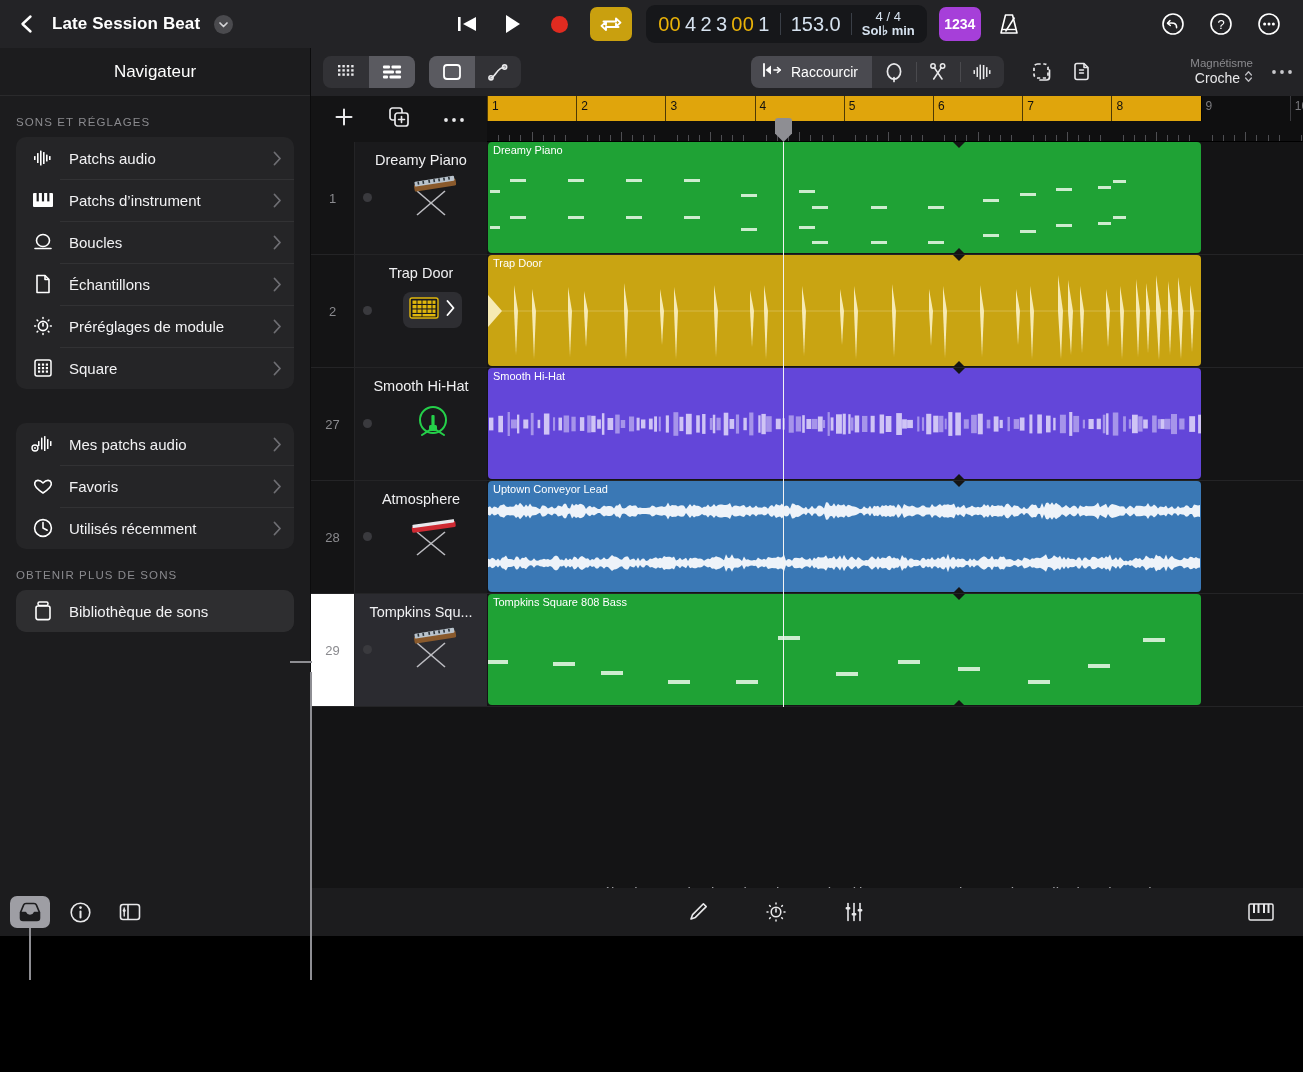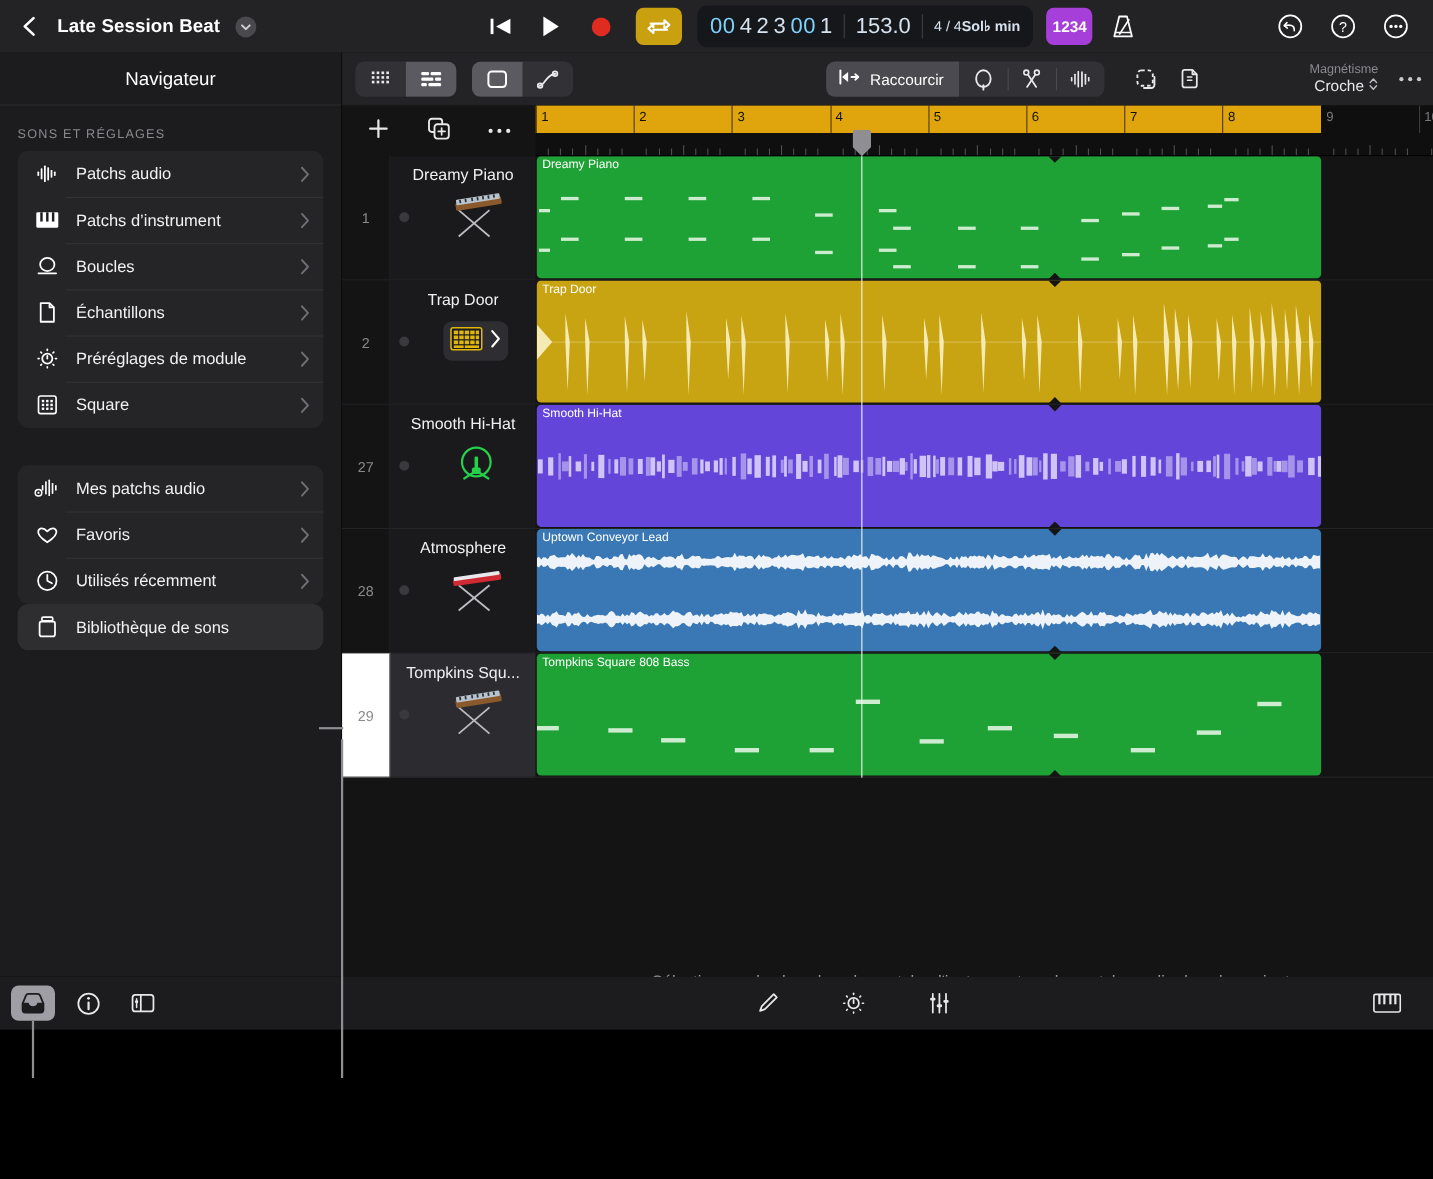--- a/index.html
+++ b/index.html
@@ -41,24 +41,24 @@
   }
   .tbtn.cycle { background: #c9a00f; width: 42px; height: 34px; margin-left: 8px; }
   .rec-dot { width: 17px; height: 17px; border-radius: 50%; background: #e02b20; }
 
   .lcd {
     margin-left: 14px;
     height: 38px; background: #16171a; border-radius: 9px;
     display: flex; align-items: center; padding: 0 12px; gap: 10px;
   }
   .lcd-pos { display: flex; align-items: baseline; gap: 4px; font-size: 20px; color: #d6e2ef; letter-spacing: .3px;}
-  .lcd-dim { color: #7dd3fc; }
+  .lcd-dim { color: #eab308; }
   .lcd-sep { width: 1px; height: 22px; background: #3a3f47; }
   .lcd-tempo { font-size: 20px; color: #d6e2ef; }
-  .lcd-sig { display: flex; flex-direction: row; align-items: center; line-height: 1.05; }
+  .lcd-sig { display: flex; flex-direction: column; align-items: center; line-height: 1.05; }
   .lcd-sig .a { font-size: 13px; color: #d6e2ef; }
   .lcd-sig .b { font-size: 13px; color: #d6e2ef; font-weight: 600; }
 
   .count-in {
     margin-left: 12px; width: 42px; height: 34px; border-radius: 7px; background: #a63fd9;
     display: flex; align-items: center; justify-content: center;
     color: #fff; font-size: 14px; font-weight: 600;
   }
   .metro { margin-left: 10px; width: 36px; height: 34px; display:flex; align-items:center; justify-content:center;}
 
@@ -459,20 +459,21 @@
         </span>
         <span class="nav-label">Utilisés récemment</span>
         <span class="nav-chevron">
           <svg width="9" height="15" viewBox="0 0 9 15">
               <path d="M1.5 1.5 L7 7.5 L1.5 13.5" fill="none" stroke="#6e6e73" stroke-width="1.8" stroke-linecap="round" stroke-linejoin="round"></path>
             </svg>
         </span>
       </div>
     </div>
 
+    <div class="group-label">OBTENIR PLUS DE SONS</div>
     <div class="group single">
       <div class="nav-item highlight">
         <span class="nav-icon">
           <svg width="20" height="22" viewBox="0 0 20 22">
               <rect x="5" y="2" width="10" height="3.4" rx="1.4" fill="none" stroke="#fff" stroke-width="1.5"></rect>
               <rect x="3" y="6" width="14" height="13.6" rx="2" fill="none" stroke="#fff" stroke-width="1.6"></rect>
             </svg>
         </span>
         <span class="nav-label">Bibliothèque de sons</span>
       </div>

